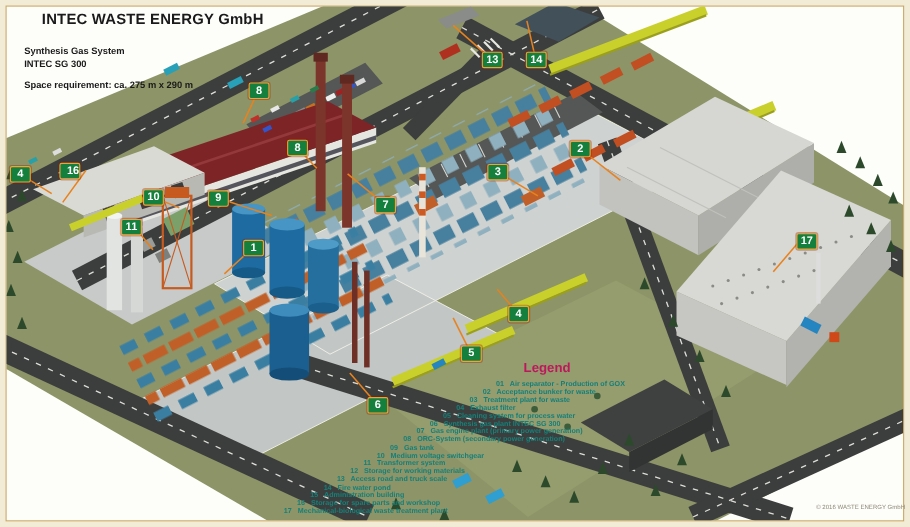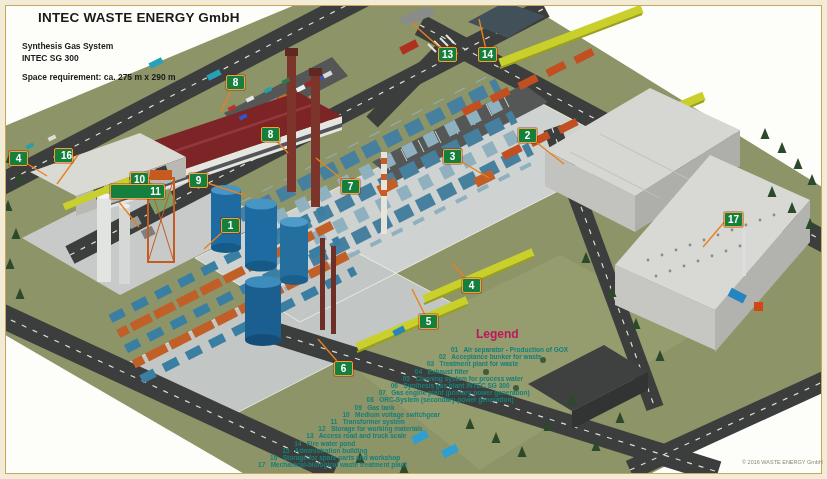--- a/index.html
+++ b/index.html
@@ -320,21 +320,21 @@
       <div class="marker" style="left: 221px; top: 218px;">1</div>
       <div class="marker" style="left: 518px; top: 128px;">2</div>
       <div class="marker" style="left: 443px; top: 149px;">3</div>
       <div class="marker" style="left: 462px; top: 278px;">4</div>
       <div class="marker" style="left: 419px; top: 314px;">5</div>
       <div class="marker" style="left: 334px; top: 361px;">6</div>
       <div class="marker" style="left: 341px; top: 179px;">7</div>
       <div class="marker" style="left: 261px; top: 127px;">8</div>
       <div class="marker" style="left: 189px; top: 173px;">9</div>
       <div class="marker" style="left: 130px; top: 172px;">10</div>
-      <div class="marker" style="left: 110px; top: 184px; padding-left: 36px;">11</div>
+      <div class="marker" style="left: 110px; top: 199px;">11</div>
       <div class="marker" style="left: 9px; top: 151px;">4</div>
       <div class="marker" style="left: 438px; top: 47px;">13</div>
       <div class="marker" style="left: 478px; top: 47px;">14</div>
       <div class="marker" style="left: 226px; top: 75px;">8</div>
       <div class="marker" style="left: 54px; top: 148px; text-align: right;">16</div>
       <div class="marker" style="left: 724px; top: 189px; margin-top: 23px;">17</div>
     </div>
 
   <div id="legend-layer" class="overlay">
     <div class="legend-title">Legend</div>

